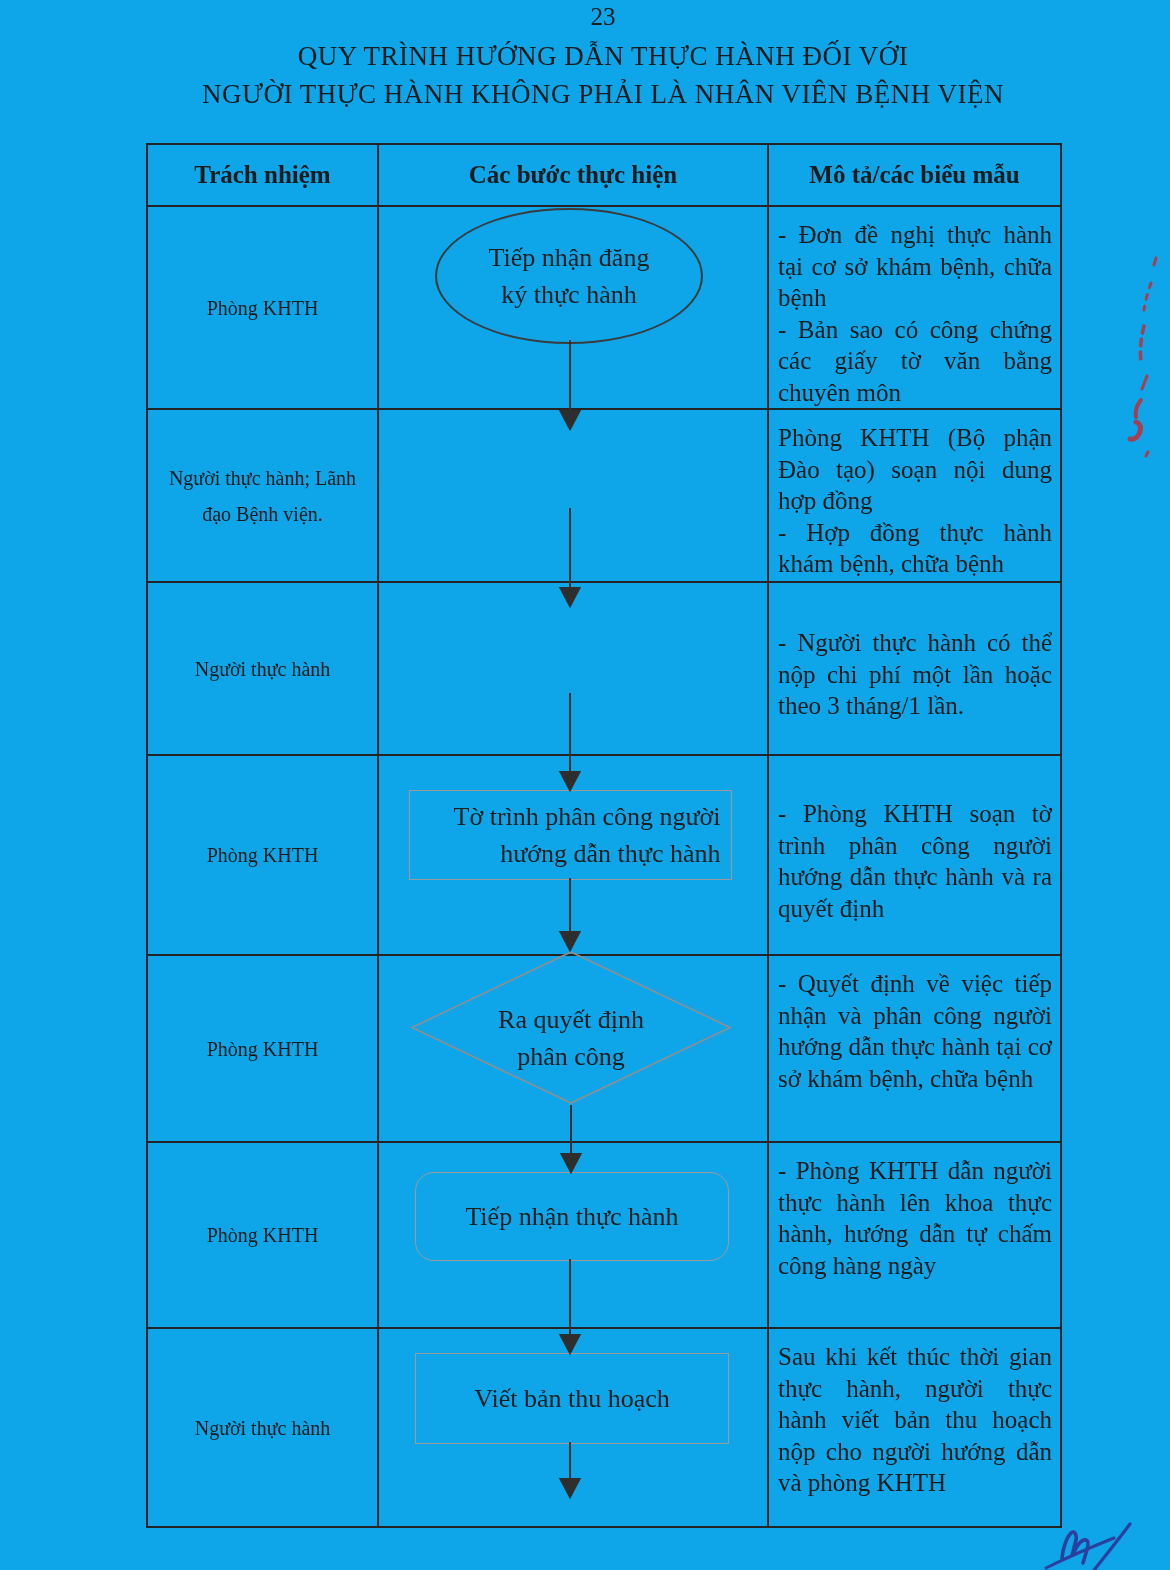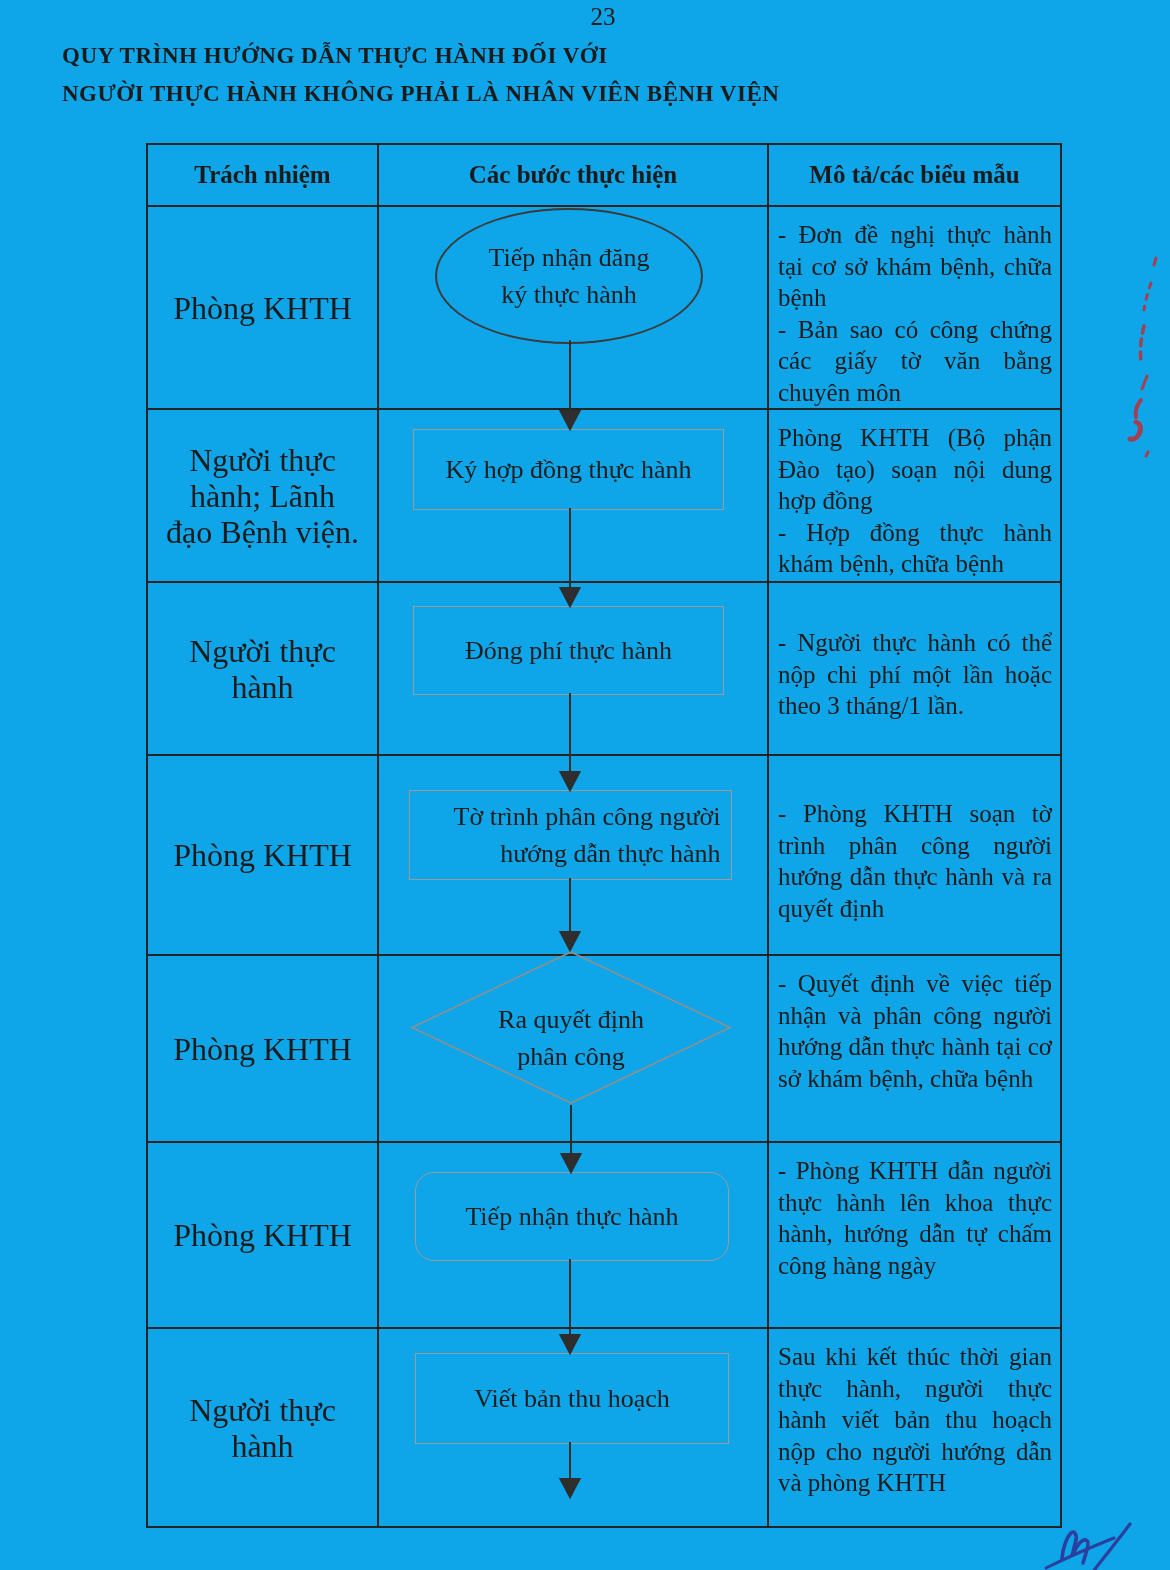--- a/index.html
+++ b/index.html
@@ -2,25 +2,25 @@
 <html lang="vi"><head>
 <meta charset="utf-8">
 <style>
   html,body{margin:0;padding:0;background:#ffffff;}
   .page{
     position:relative;width:1170px;height:1570px;overflow:hidden;
     background:#0ea5e9;color:#1b1b1b;
     font-family:"Liberation Serif","DejaVu Serif",serif;
   }
   .pagenum{position:absolute;top:3px;left:146px;width:914px;text-align:center;font-size:25px;}
-  .doc-title{position:absolute;top:37px;left:62px;width:1082px;text-align:left;font-weight:bold;font-size:23px;line-height:38px;letter-spacing:.5px;}
+  .doc-title{position:absolute;top:37px;left:62px;width:1082px;text-align:center;font-weight:normal;font-size:27px;line-height:38px;letter-spacing:.5px;}
   table.proc{position:absolute;left:146px;top:143px;width:914px;border-collapse:collapse;table-layout:fixed;}
   table.proc th,table.proc td{border:2px solid #242424;overflow:hidden;}
   table.proc th{font-size:25px;font-weight:bold;text-align:center;padding:16px 2px;}
-  td.resp{text-align:center;vertical-align:middle;font-size:32px;line-height:36px;padding:0 16px;}
+  td.resp{text-align:center;vertical-align:middle;font-size:20px;line-height:36px;padding:0 16px;}
   td.desc{vertical-align:top;font-size:25px;line-height:31.5px;text-align:justify;padding:12px 8px 0 9px;}
   td.desc.vmid{vertical-align:middle;}
   td.desc.pad14{padding-top:12px;margin-left:39px;}
   td.desc p{margin:0;}
   
   .flow{position:absolute;left:0;top:0;width:1170px;height:1570px;pointer-events:none;}
   .shape{position:absolute;display:flex;align-items:center;justify-content:center;text-align:center;
          font-size:26px;line-height:37px;color:#1d1d1d;}
   .ellipse{left:435px;top:208px;width:264px;height:132px;border:2px solid #3b3b3b;border-radius:50%;}
   .ellipse span{display:block;width:182px;}
@@ -114,27 +114,21 @@
     </tr>
   </tbody>
     </table>
 
   <div class="flow">
 
     <div class="shape ellipse">
       <span>Tiếp nhận đăng ký thực hành</span>
     </div>
 
-    <div class="shape rect rect-2">
-      <span>Ký hợp đồng thực hành</span>
-    </div>
 
-    <div class="shape rect rect-3">
-      <span>Đóng phí thực hành</span>
-    </div>
 
     <div class="shape rect rect-4">
       <span>Tờ trình phân công người hướng dẫn thực hành</span>
     </div>
 
     <div class="diamond-box">
       <svg width="322" height="155" viewBox="0 0 322 155">
         <polygon points="161,2 320,77.5 161,153 2,77.5" fill="none" stroke="#8f8f8f" stroke-width="1.6"></polygon>
       </svg>
       <div class="diamond-label">

